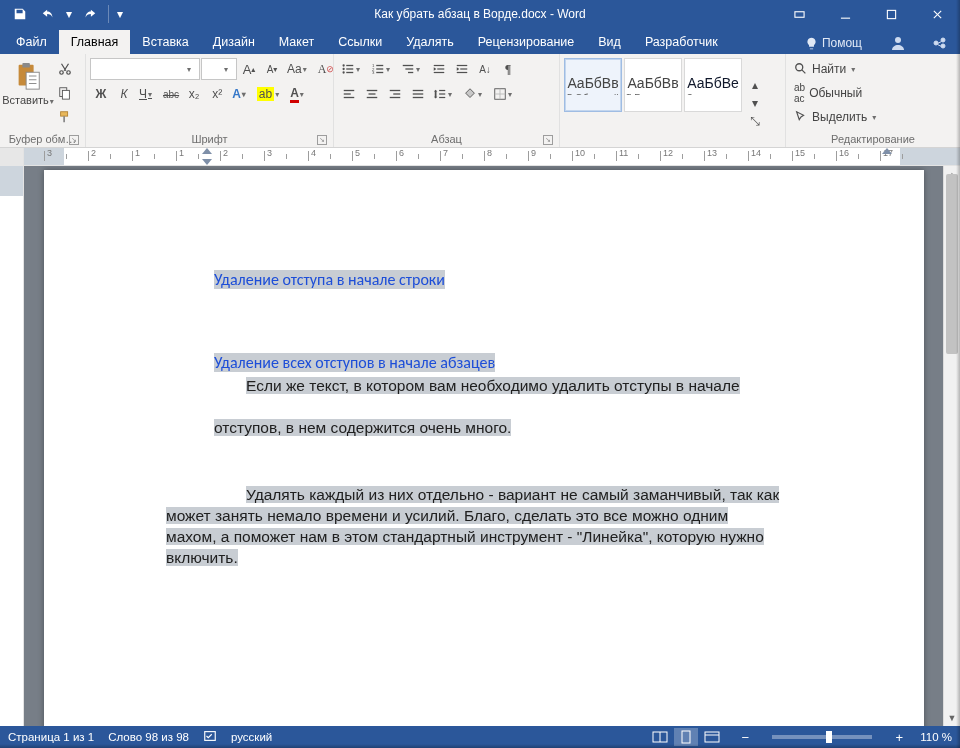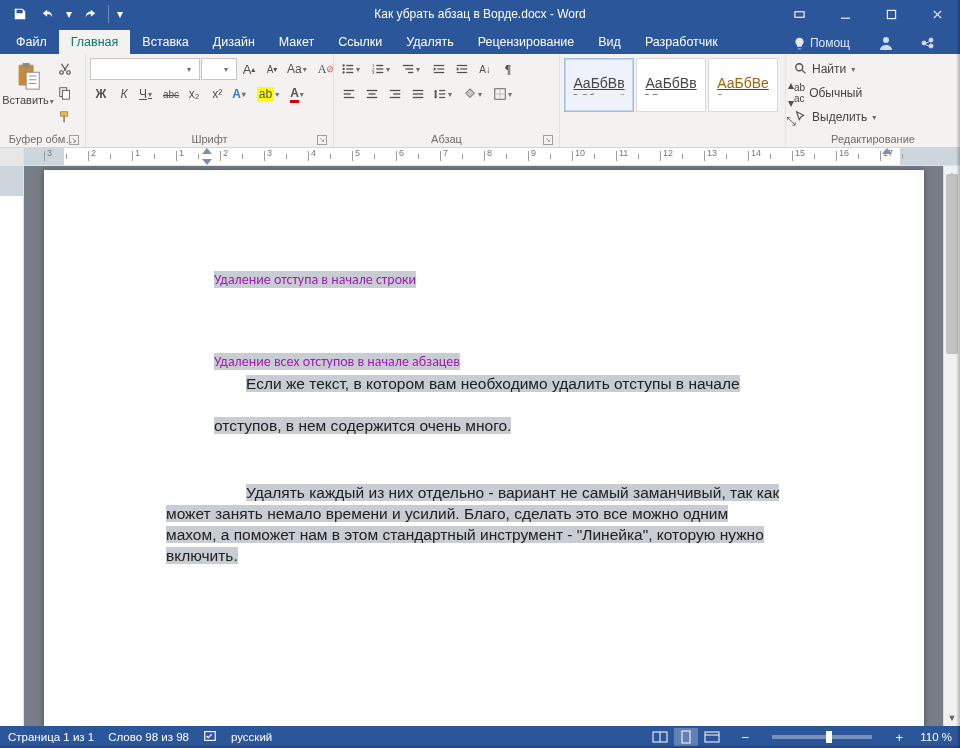--- a/index.html
+++ b/index.html
@@ -11,43 +11,43 @@
 .qat-btn svg { width: 14px; height: 14px; fill: #fff; }
 .qat-sep { width: 1px; height: 18px; background: rgba(255,255,255,0.3); margin: 0 2px; }
 .qat-drop { width: 10px; display:flex; align-items:center; justify-content:center; }
 .title-center { position: absolute; left: 50%; transform: translateX(-50%); white-space: nowrap; }
 .winctrls { margin-left: auto; display: flex; }
 .winctrl { width: 46px; height: 28px; display: flex; align-items: center; justify-content: center; color: #fff; }
 .winctrl svg { width: 11px; height: 11px; stroke: #fff; fill: none; stroke-width: 1.2; }
 
 .tabs { height: 26px; background: #2b579a; display: flex; align-items: flex-end; font-size: 12.5px; color: #fff; padding-left: 4px; position: relative; }
 .tab { padding: 5px 12px 5px; cursor: pointer; }
-.tab.active { background: #f3f2f1; color: #0f766e; }
-.tabs-right { margin-left: auto; display: flex; align-items: center; gap: 14px; padding-right: 18px; }
+.tab.active { background: #f3f2f1; color: #000000; }
+.tabs-right { margin-left: auto; display: flex; align-items: center; gap: 14px; padding-right: 6px; }
 .tell-me { display: flex; align-items: center; gap: 4px; font-size: 12px; color: #e0e8f5; padding: 0 8px; }
 .user-icon, .share-icon { width: 28px; height: 22px; display:flex; align-items:center; justify-content:center; }
 
 .ribbon { height: 94px; background: #f3f2f1; border-bottom: 1px solid #d4d4d4; display: flex; font-size: 11px; color: #444; }
 .group { border-right: 1px solid #e1e1e1; display: flex; flex-direction: column; padding: 2px 4px 0; }
 .group-content { flex: 1; display: flex; gap: 2px; align-items: flex-start; padding-top: 2px; }
 .group-label { text-align: center; font-size: 11px; color: #6e6e6e; padding: 2px 0 2px; position: relative; }
 .group-label .launcher { position: absolute; right: 2px; bottom: 2px; width: 10px; height: 10px; border: 1px solid #9d9d9d; font-size: 7px; line-height:8px; text-align:center; color:#888; }
 .vstack { display: flex; flex-direction: column; gap: 2px; }
 .rbtn { min-width: 22px; height: 22px; display: flex; align-items: center; justify-content: center; border: 1px solid transparent; padding: 0 2px; cursor: pointer; font-size: 12px; color:#505050; }
 .rbtn svg { width: 14px; height: 14px; }
 .big-btn { display: flex; flex-direction: column; align-items: center; width: 48px; padding-top: 2px; cursor: pointer; }
 .big-btn .big-icon { width: 32px; height: 32px; display:flex; align-items:center; justify-content:center; }
 .big-btn .big-label { font-size: 11px; margin-top: 2px; text-align:center; }
 .dd { width: 8px; font-size: 8px; margin-left:1px; color:#6e6e6e; }
 .row { display:flex; gap:1px; }
 
 .font-name { width: 110px; height: 22px; border: 1px solid #c6c6c6; background: #fff; font-size: 11.5px; padding: 0 4px; display:flex; align-items:center; justify-content:space-between; }
 .font-size { width: 36px; height: 22px; border: 1px solid #c6c6c6; background: #fff; font-size: 11.5px; padding: 0 4px; display:flex; align-items:center; justify-content:space-between; }
 
-.style-box { width: 70px; height: 54px; border: 1px solid #d9d9d9; background: #fff; display:flex; flex-direction:column; align-items:center; justify-content:center; cursor:pointer; padding: 16px; text-decoration: underline; }
+.style-box { width: 58px; height: 54px; border: 1px solid #d9d9d9; background: #fff; display:flex; flex-direction:column; align-items:center; justify-content:center; cursor:pointer; padding: 16px; }
 .style-box.sel { border-color:#9fbce3; background:#eef3fb; box-shadow: inset 0 0 0 1px #c3d6ee; }
 .style-sample { font-size: 14px; }
 .style-label { font-size: 10px; color:#5e5e5e; margin-top:2px; white-space:nowrap; overflow:hidden; text-overflow:ellipsis; max-width:54px; }
 
 .edit-item { display:flex; align-items:center; gap:4px; height: 22px; font-size: 12px; padding: 0 4px; cursor:pointer; white-space:nowrap; }
 .edit-item svg { width:14px; height:14px; }
 
 .ruler-area { height: 18px; background: #f9f9f9; border-bottom: 1px solid #e3e3e3; display:flex; }
 .vruler-corner { width: 24px; height: 18px; border-right: 1px solid #e3e3e3; background:#e7e7e7; }
 .hruler { flex:1; position:relative; background:#fff; overflow:hidden; font-size:9px; color:#777; }
@@ -59,21 +59,21 @@
 .indent-marker { position:absolute; width:0; height:0; border-left:5px solid transparent; border-right:5px solid transparent; }
 .indent-top { border-bottom:6px solid #7e8fa8; top:0; }
 .indent-bot { border-top:6px solid #7e8fa8; bottom:0; }
 
 .doc-area { position:absolute; top: 166px; bottom: 22px; left:0; right:0; background:#777e87; display:flex; }
 .vruler { width: 24px; background:#fff; border-right:1px solid #e3e3e3; position:relative; font-size:9px; color:#777; }
 .vruler .gray-top { position:absolute; top:0; left:0; right:0; height:30px; background:#cdd5dd; }
 .canvas-wrap { flex:1; overflow:hidden; position:relative; padding: 4px 0 0 20px; }
 .page { width: 880px; min-height: 700px; background: #fff; box-shadow: 0 0 6px rgba(0,0,0,0.35); padding: 100px 66px 40px 170px; position:relative; }
 .sel { background:#c8cdd3; }
-.h2 { font-size: 14px; color:#a21caf; font-family: Calibri, sans-serif; font-weight:400; display:inline; }
+.h2 { font-size: 16px; color:#1d4ed8; font-family: Calibri, sans-serif; font-weight:400; display:inline; }
 .body-text { font-size: 15.5px; font-family: Calibri, sans-serif; color:#202020; line-height:1.35; }
 .body-text .red-squiggle { text-decoration: underline wavy #d84040; text-underline-offset: 2px; }
 .para { margin-bottom: 4px; }
 .para-gap { height: 60px; }
 .para-gap2 { height: 42px; }
 
 .scroll-v { position:absolute; right:0; top:0; bottom:0; width:17px; background:#f1f1f1; border-left:1px solid #dcdcdc; }
 .scroll-v .thumb { position:absolute; left:2px; right:2px; top:8px; height:180px; background:#c2c2c2; border-radius:2px; }
 .scroll-v .arrow { position:absolute; left:0; right:0; height:17px; display:flex; align-items:center; justify-content:center; font-size:9px; color:#666; }
 .scroll-v .arrow.up { top:0; } .scroll-v .arrow.down { bottom:0; }
@@ -375,21 +375,21 @@
     <div class="group-content" style="align-items:stretch;">
       <div class="style-box sel">
         <div class="style-sample">АаБбВв</div>
         <div class="style-label">¶ Обычный</div>
       </div>
       <div class="style-box">
         <div class="style-sample">АаБбВв</div>
         <div class="style-label">¶ Без инте…</div>
       </div>
       <div class="style-box">
-        <div class="style-sample" style="color:#a16207;">АаБбВе</div>
+        <div class="style-sample" style="color:#0f172a;">АаБбВе</div>
         <div class="style-label">Заголово…</div>
       </div>
       <div class="vstack" style="justify-content:center;gap:0;">
         <div class="rbtn" style="height:18px;">▴</div>
         <div class="rbtn" style="height:18px;">▾</div>
         <div class="rbtn" style="height:18px;">⤡</div>
       </div>
     </div>
   </div>
 

